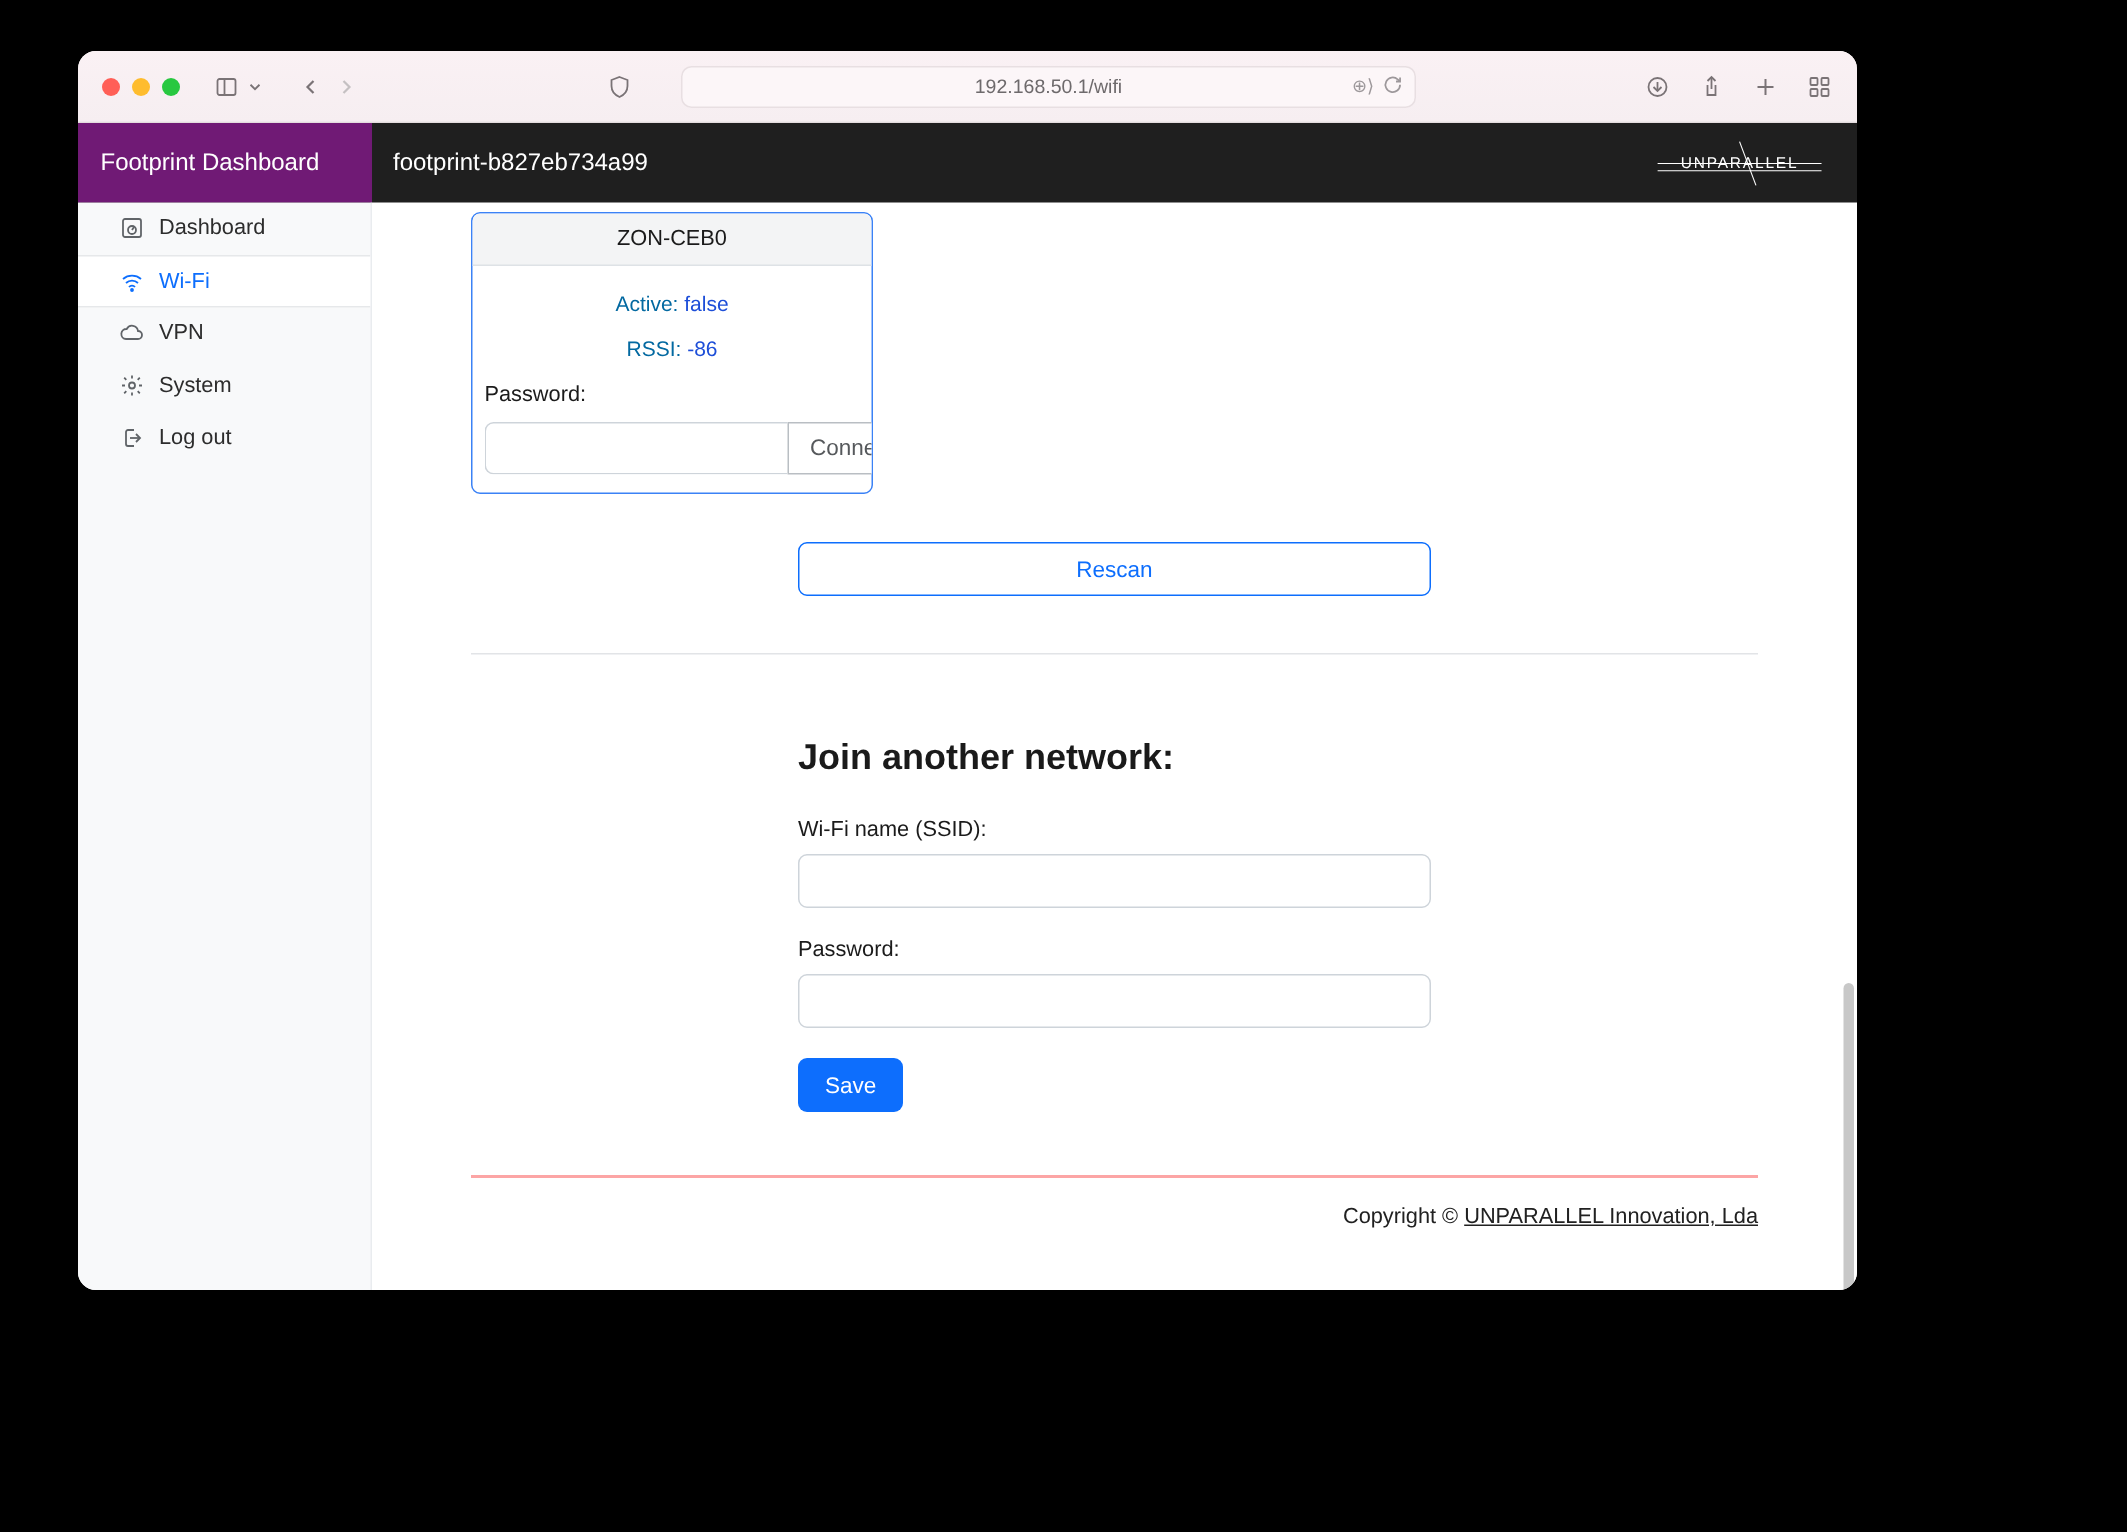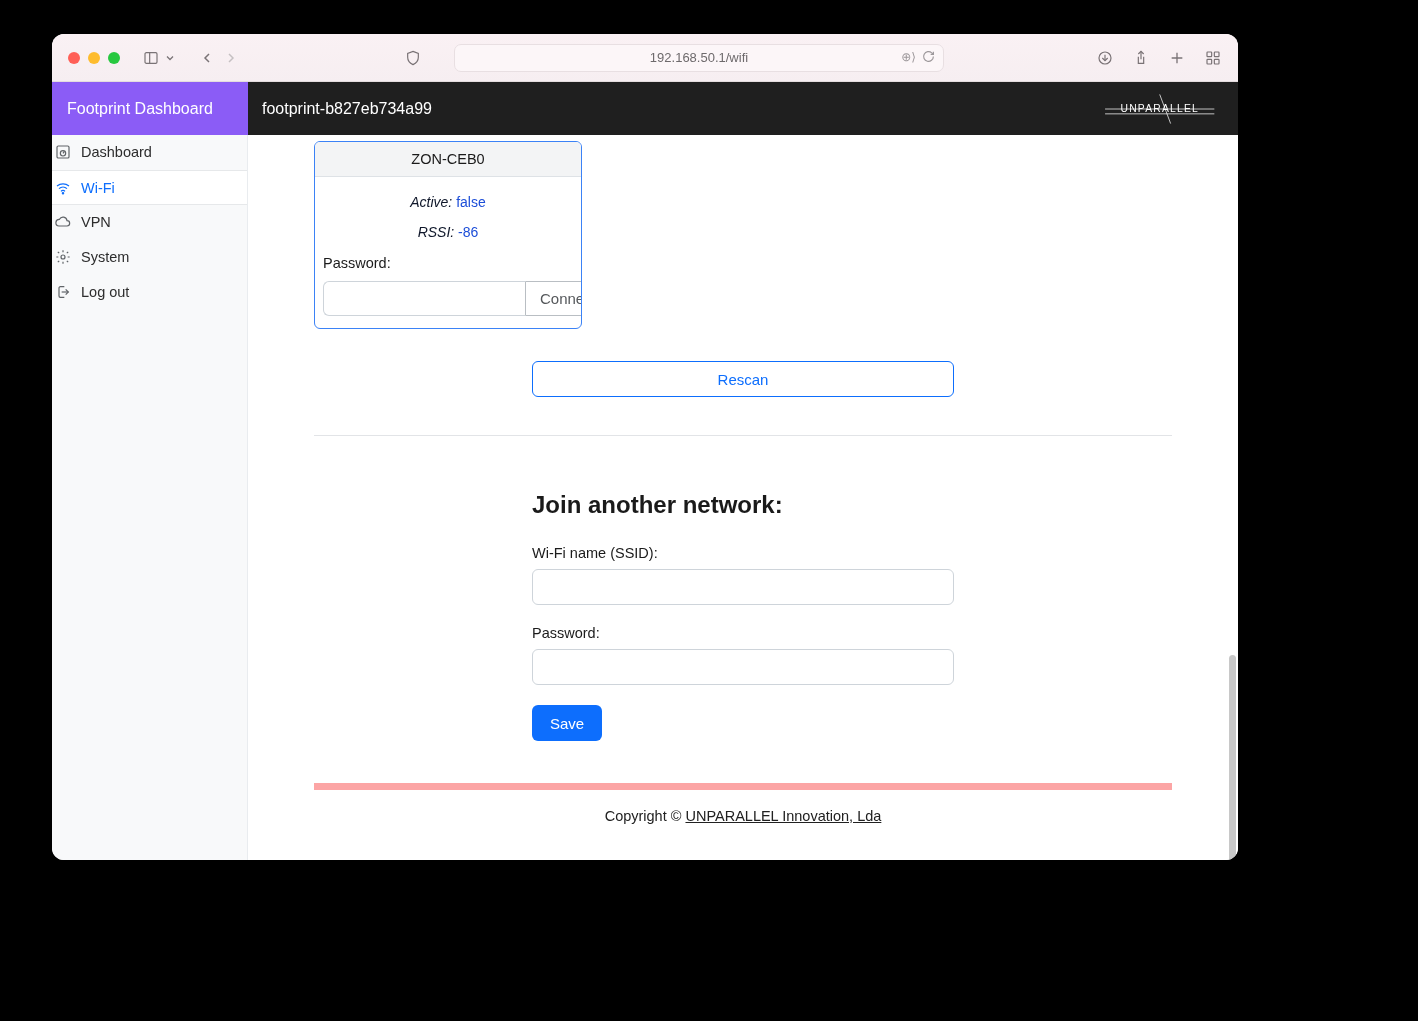--- a/index.html
+++ b/index.html
@@ -77,21 +77,21 @@
     .app-header {
       height: 53px;
       background: #1f1f1f;
       display: flex;
       align-items: center;
       color: #fff;
     }
     .brand-cell {
       width: 196px;
       height: 100%;
-      background: #8b5cf6;
+      background: #701a75;
       display: flex;
       align-items: center;
       padding-left: 15px;
       font-size: 16px;
       font-weight: 500;
     }
     .hostname {
       padding-left: 14px;
       font-size: 16px;
       font-weight: 500;
@@ -109,21 +109,21 @@
     .sidebar {
       width: 196px;
       background: #f8f9fa;
       border-right: 1px solid #e9ecef;
       overflow-y: auto;
     }
     .nav-item {
       height: 35px;
       display: flex;
       align-items: center;
-      padding: 0 3px;
+      padding: 0 28px;
       gap: 10px;
       color: #2d2d2d;
       font-size: 14.5px;
       cursor: pointer;
       border-bottom: 1px solid rgba(0,0,0,0);
     }
     .nav-item.active {
       background: #fff;
       color: #0d6efd;
       border-top: 1px solid #e6e8ea;
@@ -159,21 +159,21 @@
     }
     .network-card .nc-body {
       padding: 10px 8px 12px 8px;
     }
     .nc-row {
       text-align: center;
       font-size: 14px;
       color: #222;
       padding: 7px 0;
     }
-    .nc-row .lbl { color: #0f172a; font-style: italic; }
+    .nc-row .lbl { color: #0369a1; }
     .nc-row .val { color: #1d4ed8; }
     .nc-pwlabel {
       font-size: 14.5px;
       color: #1b1b1b;
       margin: 8px 0 10px 0;
     }
     .nc-input-row { display: flex; gap: 0; }
     .nc-input-row input {
       flex: 1;
       height: 35px;
@@ -242,24 +242,24 @@
       padding: 0 18px;
       background: #0d6efd;
       color: #fff;
       border: none;
       border-radius: 6px;
       font-size: 15px;
       font-weight: 500;
       cursor: pointer;
     }
     .footer {
-      border-top: 7px solid #fca5a5;
+      border-top: 2px solid #fca5a5;
       margin-top: 42px;
       padding: 18px 0 14px 0;
-      text-align: center;
+      text-align: right;
       font-size: 14.5px;
       color: #212121;
     }
     .footer a { color: #212121; text-decoration: underline; }
     .scrollbar {
       position: absolute;
       right: 2px;
       top: 150px;
       width: 7px;
       height: 640px;

